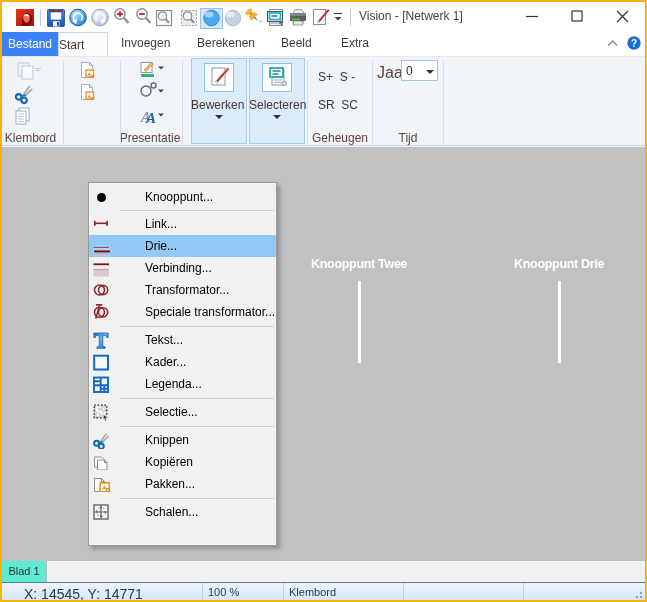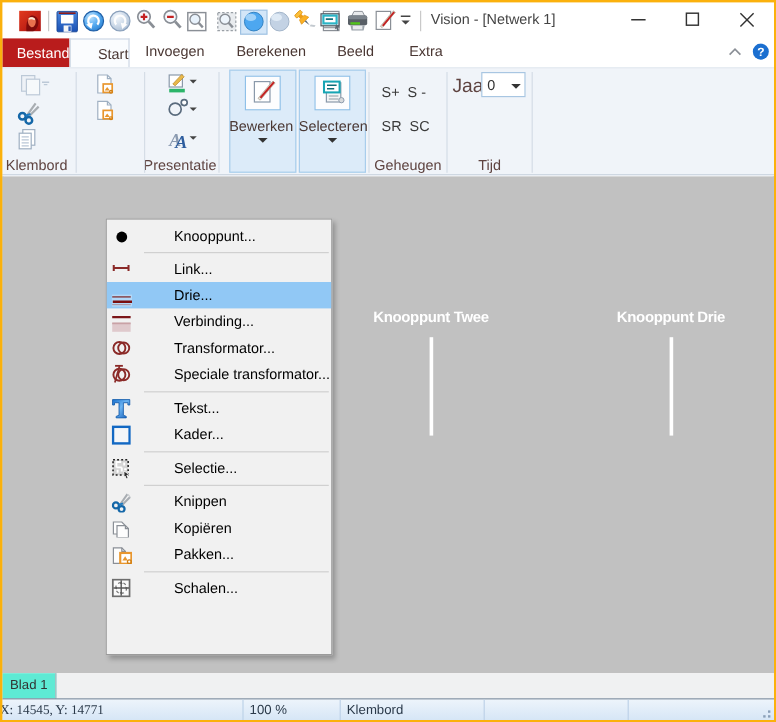--- a/index.html
+++ b/index.html
@@ -115,22 +115,22 @@
 </svg>
 <div class="abs" style="left:359px;top:9px;font-size:12px;color:#444;">Vision - [Netwerk 1]</div>
 
 <svg class="abs" style="left:500px;top:0px;" width="140" height="32" viewBox="0 0 140 32">
   <line x1="26" y1="16.5" x2="38" y2="16.5" stroke="#333" stroke-width="1.2"></line>
   <rect x="72" y="11" width="10" height="10" fill="none" stroke="#333" stroke-width="1.2"></rect>
   <path d="M117 11 L128 22 M128 11 L117 22" stroke="#333" stroke-width="1.2"></path>
 </svg>
 
 <div class="abs" style="left:2px;top:32px;width:643px;height:24px;background:#fff;"></div>
-<div class="abs" style="left:2px;top:32px;width:56px;height:24px;background:#b91c1c;color:#fff;font-size:12px;text-align:right;line-height:24px;">Bestand</div>
-<div class="abs" style="left:58px;top:32px;width:50px;height:25px;background:#fafcfe;border:1px solid #cdd8e4;border-bottom:none;color:#4a3733;font-size:12px;text-align:right;line-height:24px;">Start</div>
+<div class="abs" style="left:2px;top:32px;width:56px;height:24px;background:#3b82f6;color:#fff;font-size:12px;text-align:center;line-height:24px;">Bestand</div>
+<div class="abs" style="left:58px;top:32px;width:50px;height:25px;background:#fafcfe;border:1px solid #cdd8e4;border-bottom:none;color:#4a3733;font-size:12px;text-align:left;line-height:24px;">Start</div>
 <div class="abs" style="left:121px;top:36px;font-size:12px;color:#4a3733;">Invoegen</div>
 <div class="abs" style="left:197px;top:36px;font-size:12px;color:#4a3733;">Berekenen</div>
 <div class="abs" style="left:281px;top:36px;font-size:12px;color:#4a3733;">Beeld</div>
 <div class="abs" style="left:341px;top:36px;font-size:12px;color:#4a3733;">Extra</div>
 <svg class="abs" style="left:605px;top:38px;" width="16" height="12" viewBox="0 0 16 12">
     <path d="M3 7.5 L7.5 3 L12 7.5" fill="none" stroke="#8a8f96" stroke-width="1.4"></path>
   </svg>
 <svg class="abs" style="left:627px;top:36px;" width="15" height="15" viewBox="0 0 15 15">
     <circle cx="7" cy="7" r="6.7" fill="#1b6fd0"></circle>
     <text x="7" y="10.5" font-size="10" fill="#fff" text-anchor="middle" font-family="Liberation Sans" font-weight="bold">?</text>
@@ -324,20 +324,27 @@
         <path d="M0.8 1 L15.2 1 L15.2 5.5 L13.6 5.5 L13.6 3.6 L9.8 3.6 L9.8 14 L12.2 15 L12.2 16.3 L3.8 16.3 L3.8 15 L6.2 14 L6.2 3.6 L2.4 3.6 L2.4 5.5 L0.8 5.5 Z" fill="url(#tg)" stroke="#1058a8" stroke-width="0.7"></path>
       </svg>
       <span class="txt">Tekst...</span>
     </div>
   <div class="mi">
       <svg width="16" height="17">
         <rect x="1.2" y="1.7" width="13.8" height="13.8" fill="#f4f6f8" stroke="#1268c3" stroke-width="2"></rect>
       </svg>
       <span class="txt">Kader...</span>
     </div>
+  <div class="mi">
+      <svg width="16" height="17">
+        <rect x="1" y="1.5" width="14" height="14.5" fill="#eef2f6" stroke="#1268c3" stroke-width="1.9"></rect>
+        <path d="M7.7 1.5 L7.7 16 M1 9.2 L15 9.2 M1 5.2 L7.7 5.2 M7.7 12.7 L15 12.7 M11.4 9.2 L11.4 16" stroke="#1268c3" stroke-width="1.9" fill="none"></path>
+      </svg>
+      <span class="txt">Legenda...</span>
+    </div>
   <div class="msep">
       <div></div>
     </div>
   <div class="mi">
       <svg width="17" height="17">
         <rect x="1.2" y="1.2" width="12.6" height="12.6" fill="#d4d4d4"></rect>
         <path d="M4 7.5 L4 3 L8 3 M4 7.5 L8.5 7.5 M8.5 7.5 L8.5 11 M10.5 3.5 L10.5 6 M5 9.5 L5 12 M10.5 9 L12.5 9" stroke="#fff" stroke-width="1.6" fill="none"></path>
         <rect x="1.2" y="1.2" width="12.6" height="12.6" fill="none" stroke="#222" stroke-width="1.3" stroke-dasharray="1.6 1.8"></rect>
         <path d="M10.3 10.5 L15 13.7 L12.7 14.1 L13.8 16.3 L12.2 17 L11.2 14.7 L10.3 16 Z" fill="#2b2b2b" stroke="#fff" stroke-width="0.7"></path>
       </svg>
@@ -386,21 +393,21 @@
       </svg>
       <span class="txt">Schalen...</span>
     </div>
 </div>
 
 <div class="abs" style="left:2px;top:561px;width:643px;height:21px;background:#f0f1f2;"></div>
 <div class="abs" style="left:2px;top:561px;width:45px;height:21px;background:#5eead4;border-right:1px solid #b4bac0;font-size:11px;color:#333;line-height:21px;text-align:center;">Blad 1</div>
 
 <div class="abs" style="left:2px;top:582px;width:643px;height:1px;background:#64788e;"></div>
 <div class="abs" style="left:2px;top:583px;width:643px;height:17px;background:linear-gradient(#edf4fb,#d6e6f6);"></div>
-<div class="abs" style="left:0;top:586px;font-size:11px;color:#2b3a4a;font-family:Liberation Serif, serif;">X: 14545, Y: 14771</div>
+<div class="abs" style="left:24px;top:586px;font-size:14px;color:#2b3a4a;">X: 14545, Y: 14771</div>
 <div class="abs" style="left:208px;top:586px;font-size:11px;color:#2b3a4a;">100 %</div>
 <div class="abs" style="left:289px;top:586px;font-size:11px;color:#2b3a4a;">Klembord</div>
 <div class="abs" style="left:202px;top:583px;width:1px;height:17px;background:#bdd2e8;"></div>
 <div class="abs" style="left:283px;top:583px;width:1px;height:17px;background:#bdd2e8;"></div>
 <div class="abs" style="left:403px;top:583px;width:1px;height:17px;background:#bdd2e8;"></div>
 <div class="abs" style="left:523px;top:583px;width:1px;height:17px;background:#bdd2e8;"></div>
 <svg class="abs" style="left:632px;top:589px;" width="12" height="12">
     <g fill="#8aa0b8">
       <rect x="8" y="7" width="2" height="2"></rect>
       <rect x="8" y="3" width="2" height="2"></rect>

